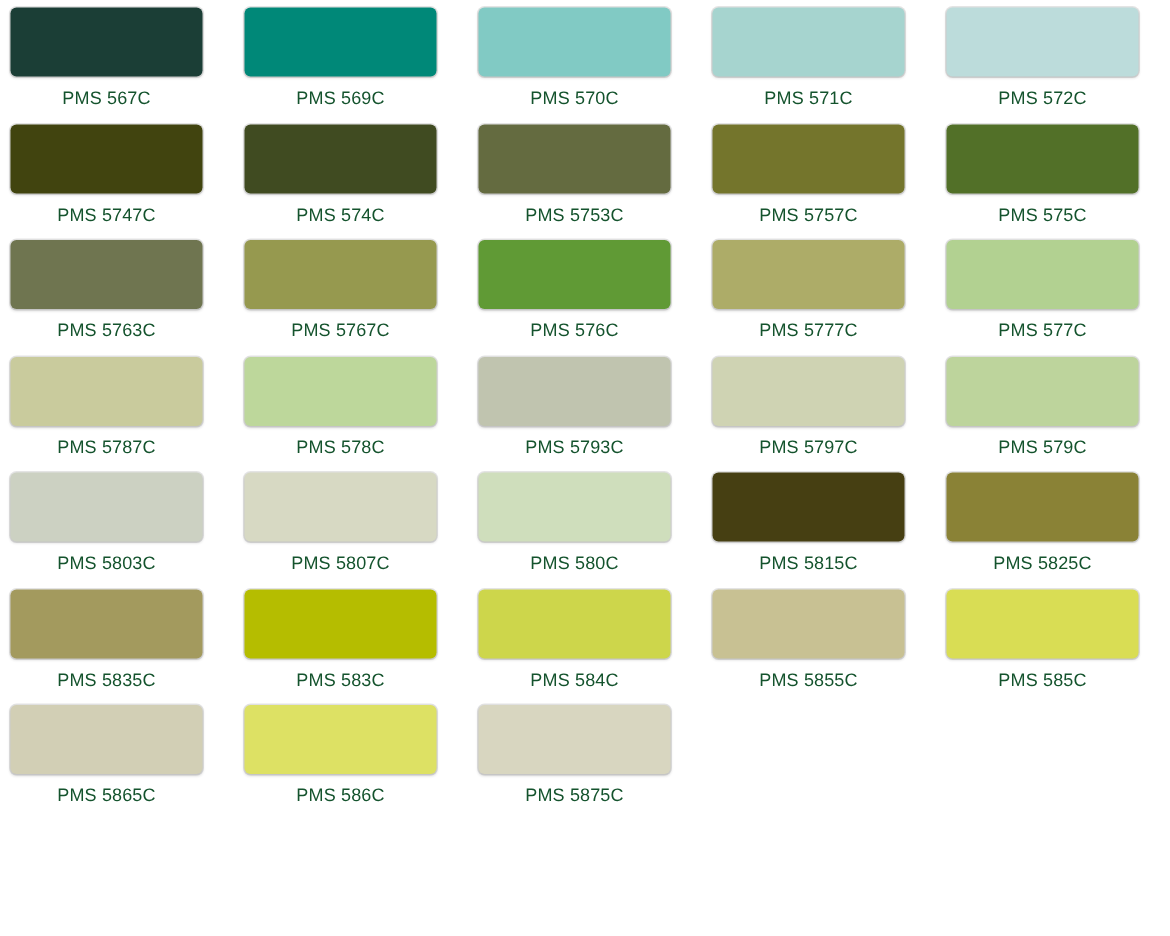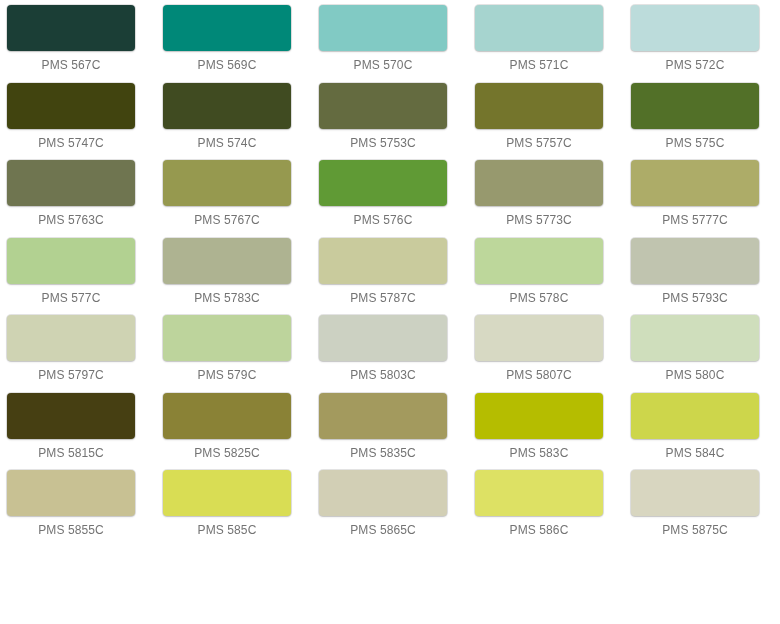--- a/index.html
+++ b/index.html
@@ -39,21 +39,21 @@
     box-sizing: border-box;
     box-shadow: 0 0 0 1px rgba(0,0,0,0.10),
                 0 1px 2px rgba(0,0,0,0.16);
   }
 
   .swatch-label {
     width: 128px;
     text-align: center;
     font-size: 12px;
     line-height: 14px;
-    color: #737373;
+    color: #14532d;
     margin-top: 7px;
     letter-spacing: 0.1px;
     white-space: nowrap;
   }
 </style>
 </head>
 <body style="background: rgb(255, 255, 255);">
 
 <div class="palette-grid">
     <div class="swatch-cell">
@@ -102,34 +102,26 @@
     </div>
     <div class="swatch-cell">
       <div class="swatch-chip" style="background-color: rgb(150, 153, 79);"></div>
       <div class="swatch-label">PMS 5767C</div>
     </div>
     <div class="swatch-cell">
       <div class="swatch-chip" style="background-color: rgb(96, 154, 53);"></div>
       <div class="swatch-label">PMS 576C</div>
     </div>
     <div class="swatch-cell">
-      <div class="swatch-chip" style="background-color: rgb(151, 153, 110);"></div>
-      <div class="swatch-label">PMS 5773C</div>
-    </div>
-    <div class="swatch-cell">
       <div class="swatch-chip" style="background-color: rgb(173, 172, 104);"></div>
       <div class="swatch-label">PMS 5777C</div>
     </div>
     <div class="swatch-cell">
       <div class="swatch-chip" style="background-color: rgb(178, 209, 145);"></div>
       <div class="swatch-label">PMS 577C</div>
-    </div>
-    <div class="swatch-cell">
-      <div class="swatch-chip" style="background-color: rgb(174, 179, 145);"></div>
-      <div class="swatch-label">PMS 5783C</div>
     </div>
     <div class="swatch-cell">
       <div class="swatch-chip" style="background-color: rgb(201, 203, 157);"></div>
       <div class="swatch-label">PMS 5787C</div>
     </div>
     <div class="swatch-cell">
       <div class="swatch-chip" style="background-color: rgb(189, 215, 155);"></div>
       <div class="swatch-label">PMS 578C</div>
     </div>
     <div class="swatch-cell">

